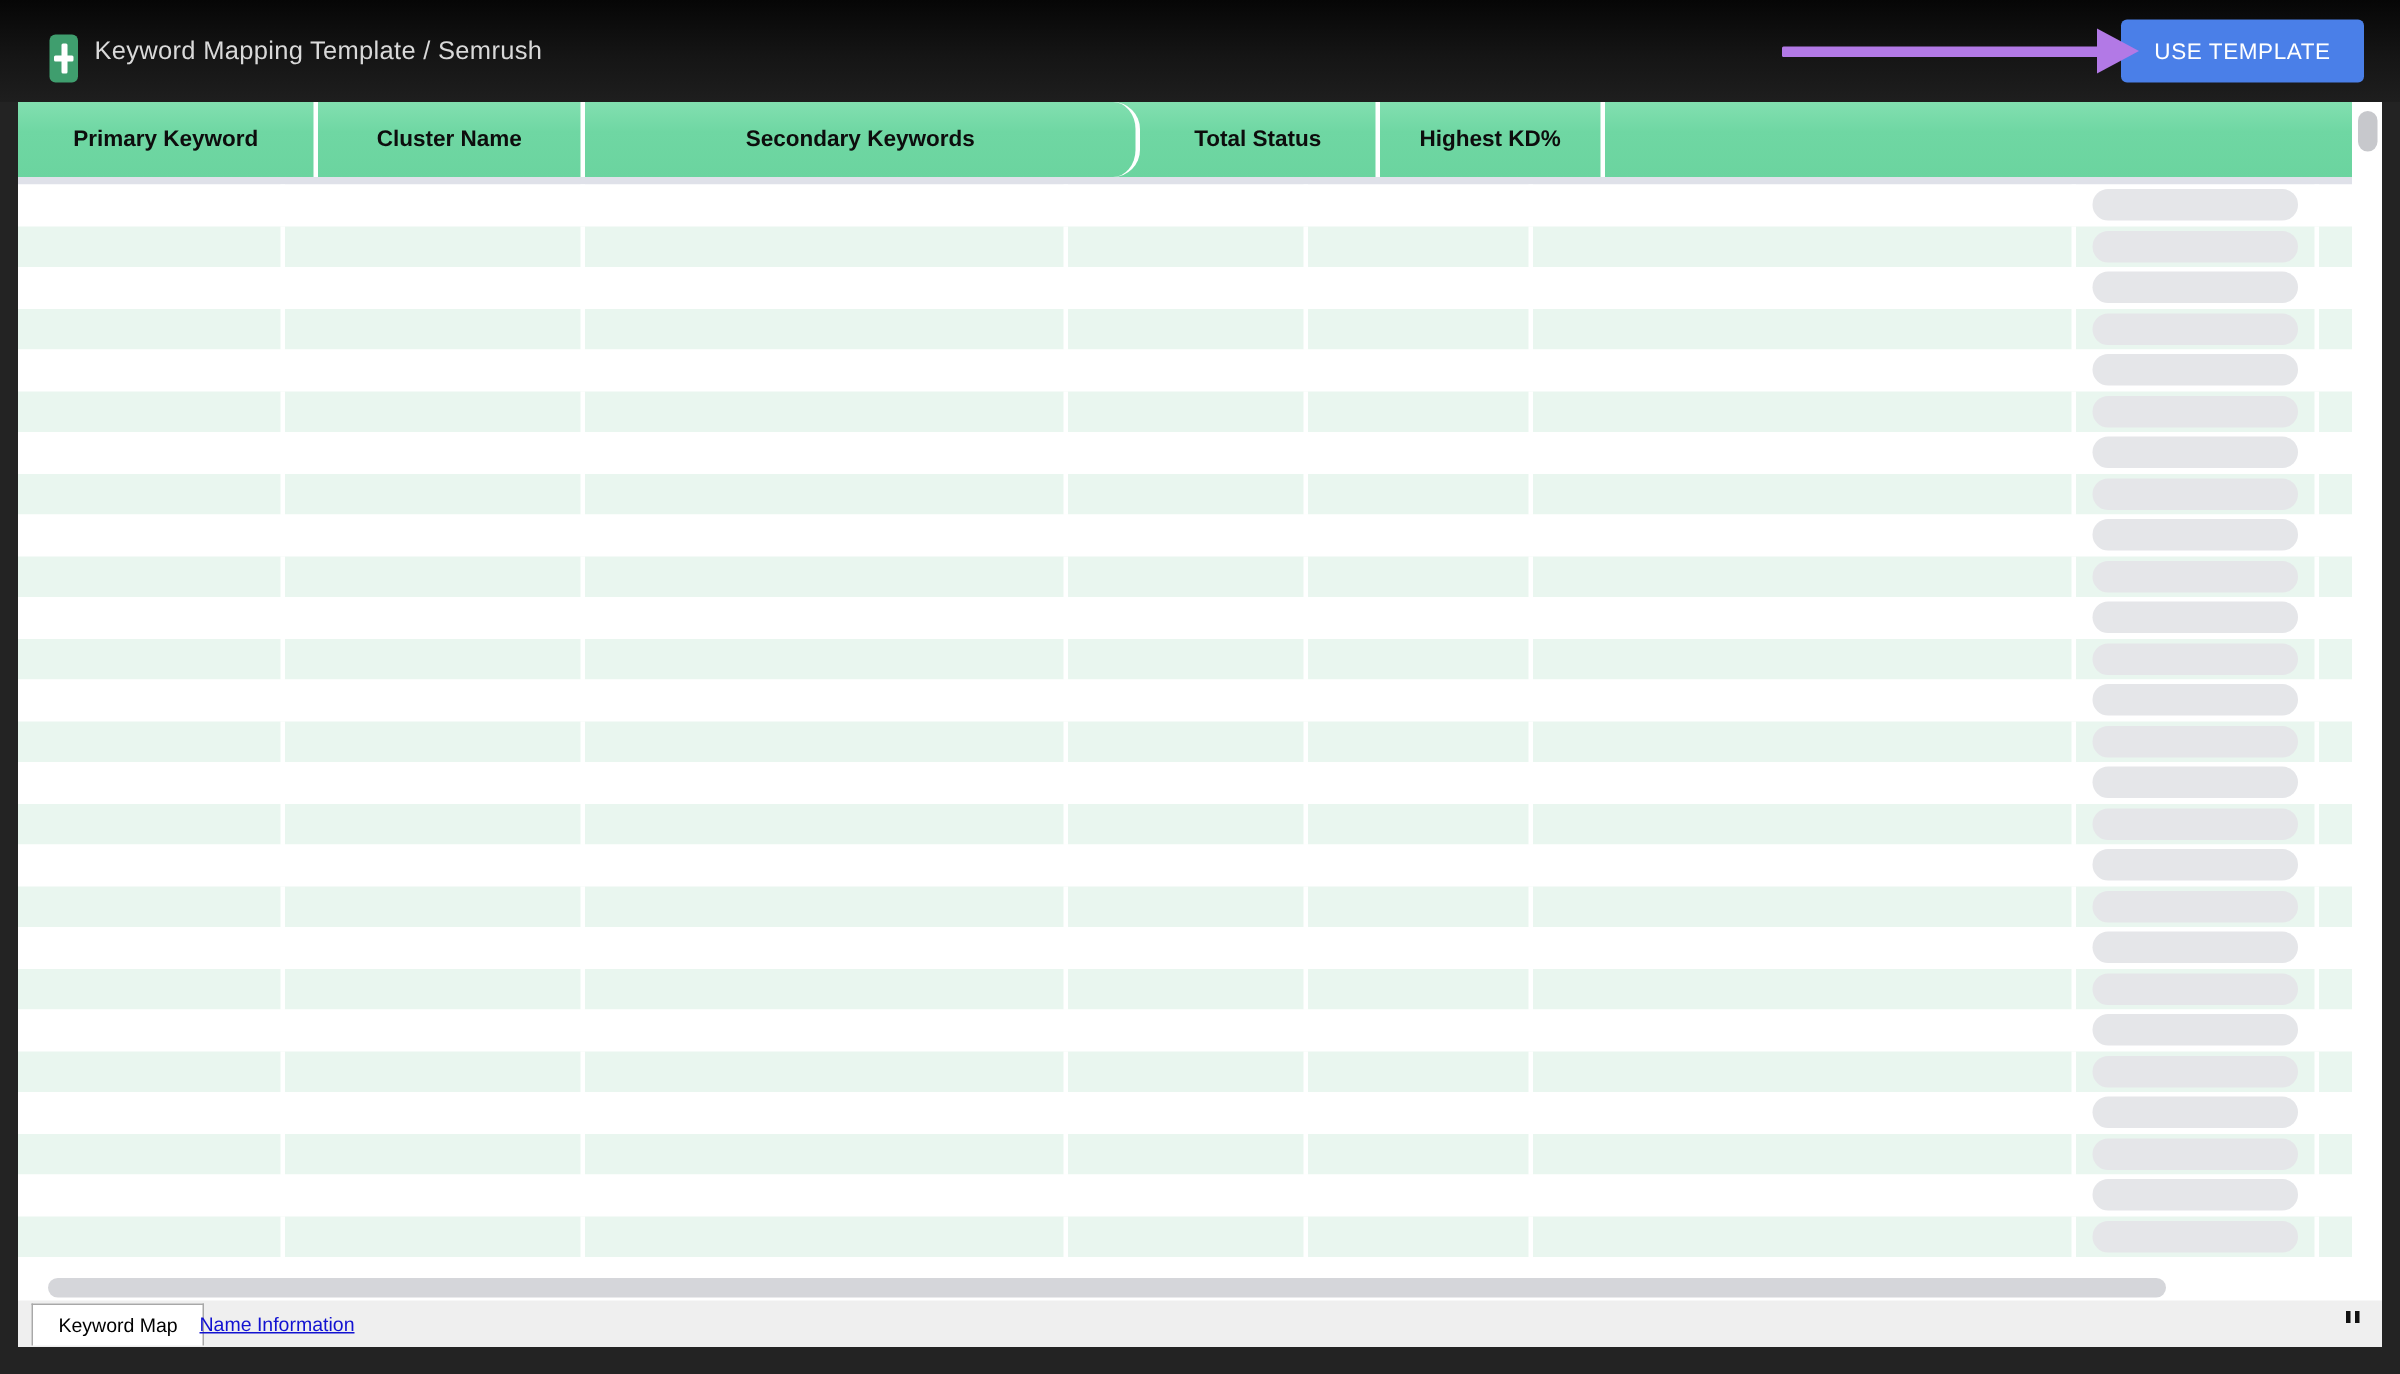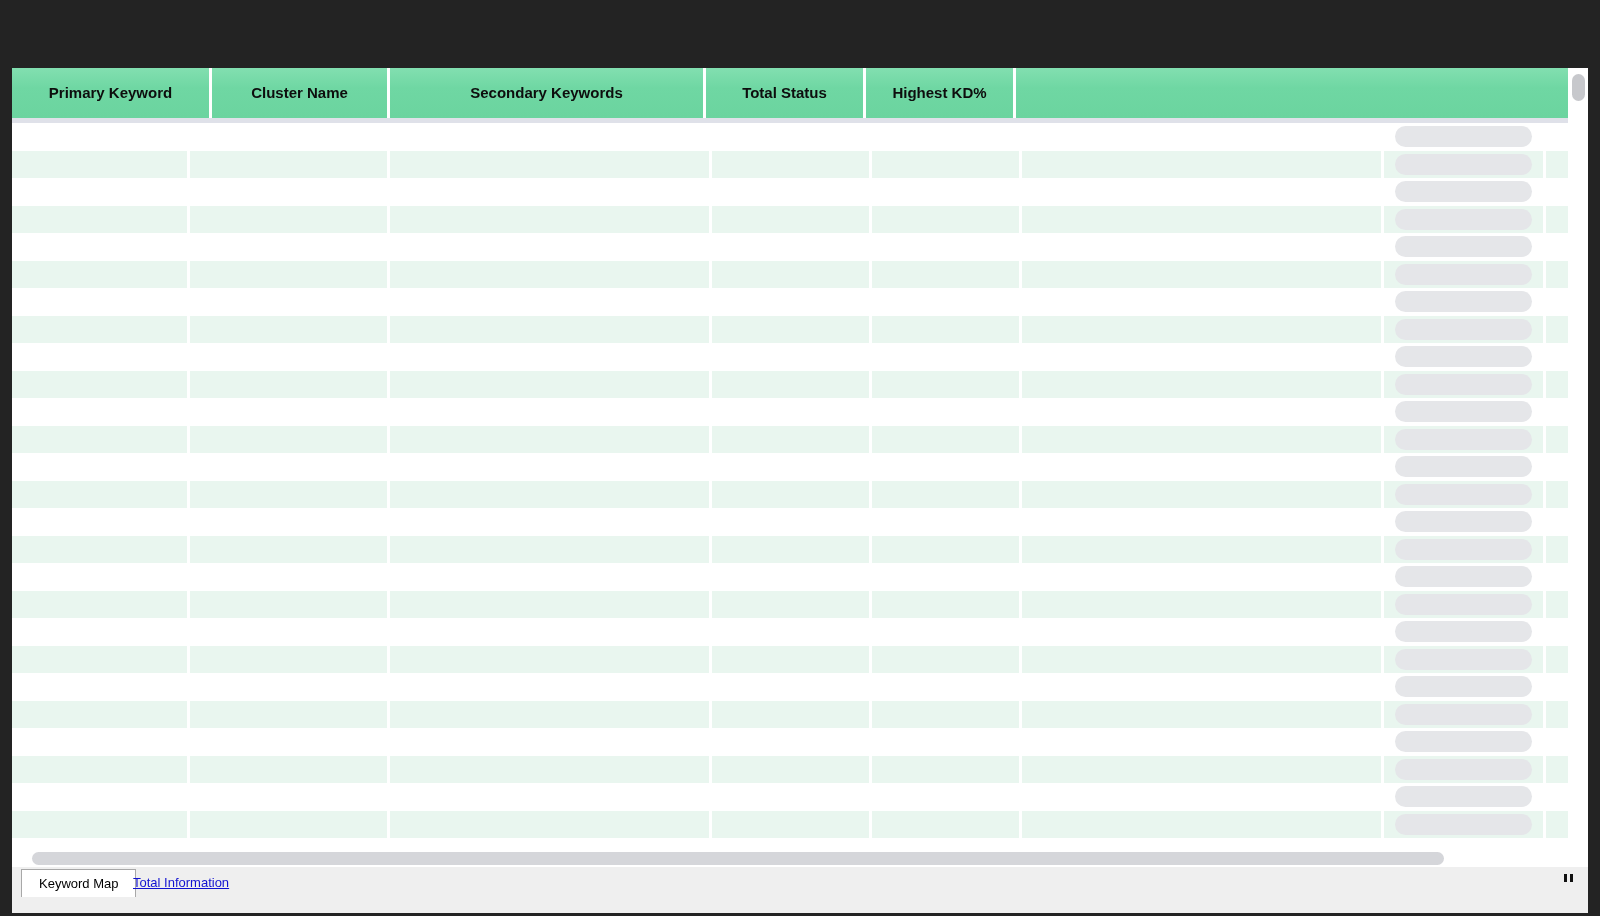--- a/index.html
+++ b/index.html
@@ -100,21 +100,21 @@
   .hscroll-area{
     position:absolute;left:0;top:781px;width:1576px;height:18px;background:#fff;
   }
   .hscroll-thumb{
     position:absolute;left:20px;top:3px;width:1412px;height:13px;
     background:#d5d6da;border-radius:7px;
   }
 
   
   .tabbar{
-    position:absolute;left:0;top:799px;width:1576px;height:46px;
+    position:absolute;left:0;top:799px;width:1576px;height:31px;
     background:#efefef;
   }
   .sheet-tab{
     position:absolute;left:9px;top:2px;height:28px;box-sizing:border-box;
     background:#fff;border:1px solid #a8a8a8;border-bottom:none;
     padding:0 17px;line-height:27px;font-size:13px;color:#000;cursor:pointer;
     white-space:nowrap;
   }
   .more-info-link{
     position:absolute;left:121px;top:0;height:31px;line-height:31px;
@@ -128,27 +128,39 @@
     position:absolute;top:0;width:3px;height:8px;background:#111;
   }
   .popout-icon .p1{left:0;}
   .popout-icon .p2{right:0;}
 </style>
 </head>
 <body>
 
 <div id="screen">
 
+  <div class="topbar">
+    <div class="sheets-icon">
+      <span class="bar-v"></span>
+      <span class="bar-h"></span>
+    </div>
+    <div class="topbar-title">Keyword Mapping Template / Semrush</div>
+
+    <div class="annot-arrow-line"></div>
+    <div class="annot-arrow-head"></div>
+
+    <button class="use-template-btn">USE TEMPLATE</button>
+  </div>
 
   <div class="sheet-frame">
 
     <div class="header-row">
         <div class="header-cell" style="width: 200px;">Primary Keyword</div>
         <div class="header-cell" style="width: 178px;">Cluster Name</div>
-        <div class="header-cell" style="width: 316px;">Secondary Keywords</div>
+        <div class="header-cell" style="width: 370px; border-radius: 18px;">Secondary Keywords</div>
         <div class="header-cell" style="width: 160px;">Total Status</div>
         <div class="header-cell" style="width: 150px;">Highest KD%</div>
         <div class="header-cell" style="width: 22px;"></div>
       </div>
     <div class="shadow-strip"></div>
     <div class="rows-container">
         <div class="sheet-row row-even">
           <div class="sheet-cell" style="width: 178px;"></div>
           <div class="sheet-cell" style="width: 200px;"></div>
           <div class="sheet-cell" style="width: 322px;"></div>
@@ -465,21 +477,21 @@
     <div class="vscrollbar">
       <div class="vscroll-thumb"></div>
     </div>
 
     <div class="hscroll-area">
       <div class="hscroll-thumb"></div>
     </div>
 
     <div class="tabbar">
       <div class="sheet-tab">Keyword Map</div>
-      <a class="more-info-link">Total Information</a>
+      <a class="more-info-link">Name Information</a>
       <div class="popout-icon">
         <span class="p1"></span>
           <span class="p2"></span>
       </div>
     </div>
 
   </div>
 </div>
 
 </body></html>

